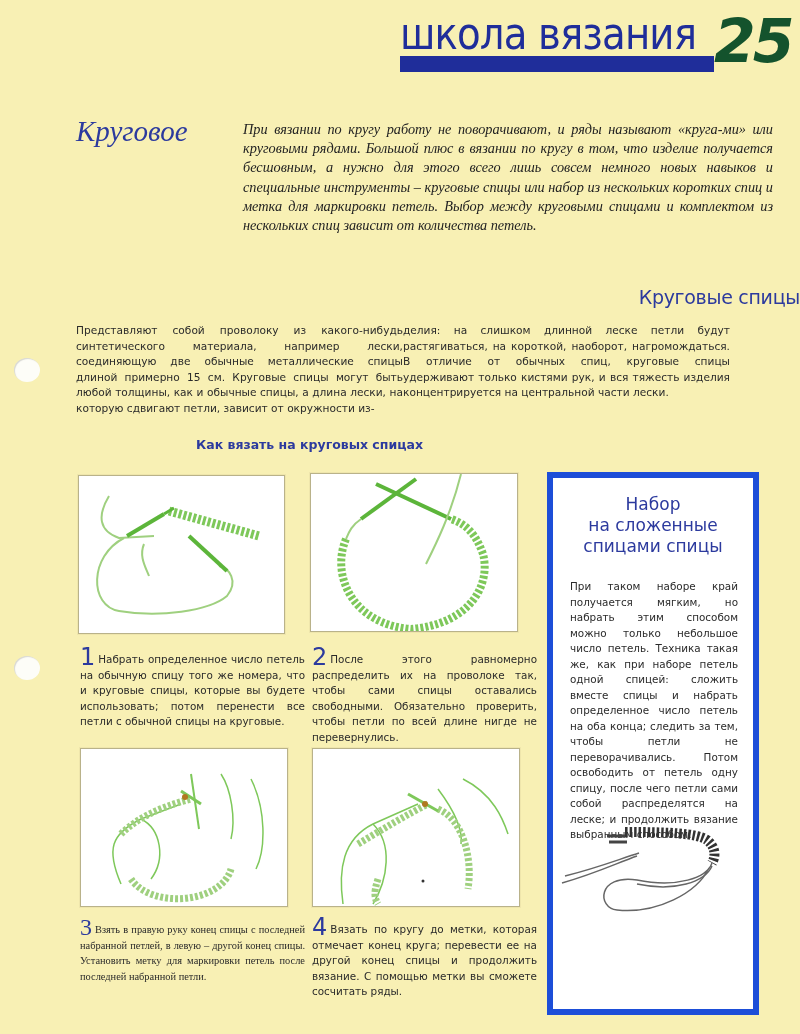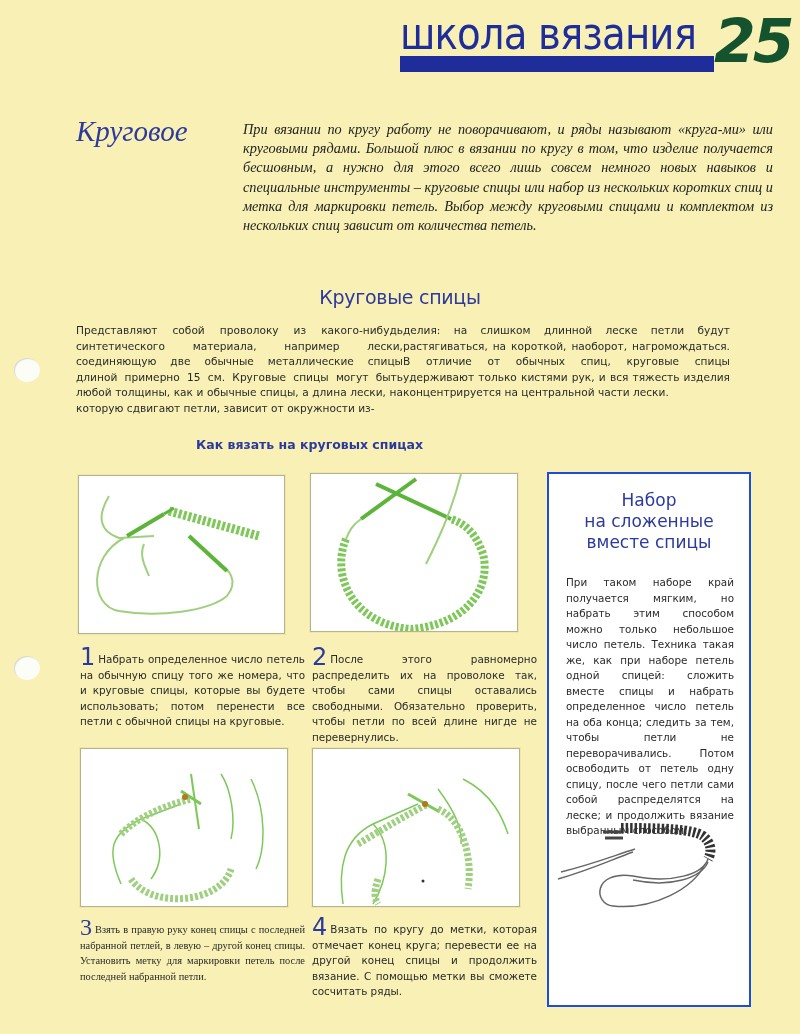--- a/index.html
+++ b/index.html
@@ -25,36 +25,36 @@
       position: absolute; left: 76px; top: 116px; width: 170px;
       font-family: "Liberation Serif", serif; font-style: italic; font-size: 29px; line-height: 31px;
       color: #2c3a9e;
     }
     .intro {
       position: absolute; left: 243px; top: 120px; width: 530px;
       font-family: "Liberation Serif", serif; font-style: italic; font-size: 14.3px; line-height: 19.2px;
       color: #222; text-align: justify;
     }
     .sub-title {
-      position: absolute; left: 0; width: 800px; top: 286px; text-align: center;
+      position: absolute; left: 0; width: 800px; top: 286px; text-align: right;
       font-family: "DejaVu Sans", sans-serif; font-size: 19px; color: #2c3a9e; letter-spacing: -0.3px;
     }
     .cols { position: absolute; left: 76px; top: 323px; width: 674px; display: flex; }
     .col { width: 327px; font-family: "DejaVu Sans", sans-serif; font-size: 10.6px; line-height: 15.5px; text-align: justify; color: #2a2a2a; }
     .how-title {
       position: absolute; left: 196px; top: 437px;
       font-family: "DejaVu Sans", sans-serif; font-weight: bold; font-size: 12.5px; color: #2c3a9e;
     }
     .fig { position: absolute; background: #fff; border: 1px solid #b9b28a; box-shadow: 0 0 0 1px #efe6ac; }
     .fig svg { width: 100%; height: 100%; display: block; }
     .step { position: absolute; width: 225px; font-family: "DejaVu Sans", sans-serif; font-size: 10.4px; line-height: 15.6px; text-align: justify; color: #2a2a2a; }
     .step .num { font-size: 24px; color: #2c3a9e; line-height: 14px; margin-right: 3px; vertical-align: -2px; }
     .sidebar {
       position: absolute; left: 547px; top: 472px; width: 200px; height: 531px;
-      background: #ffffff; border: 2px solid #1d4ed8;
+      background: #ffffff; border: 6px solid #1d4ed8;
     }
     .sidebar-title {
       position: absolute; left: 0; top: 16px; width: 200px; text-align: center;
       font-family: "DejaVu Sans", sans-serif; font-size: 17px; line-height: 21px; color: #2c3a9e;
     }
     .sidebar-text {
       position: absolute; left: 17px; top: 101px; width: 168px;
       font-family: "DejaVu Sans", sans-serif; font-size: 10.4px; line-height: 15.5px; text-align: justify; color: #2a2a2a;
     }
     .sidebar-fig { position: absolute; left: 4px; top: 340px; width: 192px; height: 140px; }
@@ -145,21 +145,21 @@
   <span class="num">3</span><span>Взять в правую руку конец спицы с последней набранной петлей, в левую – другой конец спицы. Установить метку для маркировки петель после последней набранной петли.</span>
 </div>
 <div class="step" style="left:312px; top:920px;">
   <span class="num">4</span><span>Вязать по кругу до метки, которая отмечает конец круга; перевести ее на другой конец спицы и продолжить вязание. С помощью метки вы сможете сосчитать ряды.</span>
 </div>
 
 <div class="sidebar">
   <div class="sidebar-title">
     <div>Набор</div>
     <div>на сложенные</div>
-    <div>вместе спицы</div>
+    <div>спицами спицы</div>
   </div>
   <div class="sidebar-text">При таком наборе край получается мягким, но набрать этим способом можно только небольшое число петель. Техника такая же, как при наборе петель одной спицей: сложить вместе спицы и набрать определенное число петель на оба конца; следить за тем, чтобы петли не переворачивались. Потом освободить от петель одну спицу, после чего петли сами собой распределятся на леске; и продолжить вязание выбранным способом.</div>
   <div class="sidebar-fig">
     <svg viewBox="0 0 192 140" width="192" height="140">
       <path d="M5 65 C 40 55, 60 45, 80 38" fill="none" stroke="#666" stroke-width="1.5"></path>
       <path d="M8 58 C 40 50, 60 42, 82 35" fill="none" stroke="#666" stroke-width="1.5"></path>
       <path d="M50 18 L 70 18" stroke="#444" stroke-width="3"></path>
       <path d="M52 24 L 70 24" stroke="#444" stroke-width="3"></path>
       <path d="M68 14 C 110 14, 140 15, 150 22 C 160 30, 158 40, 155 45" fill="none" stroke="#333" stroke-width="10" stroke-dasharray="2.5 2"></path>
       <path d="M155 45 C 150 60, 120 70, 80 62 C 40 56, 40 90, 60 92 C 100 96, 140 75, 152 50" fill="none" stroke="#666" stroke-width="1.5"></path>

